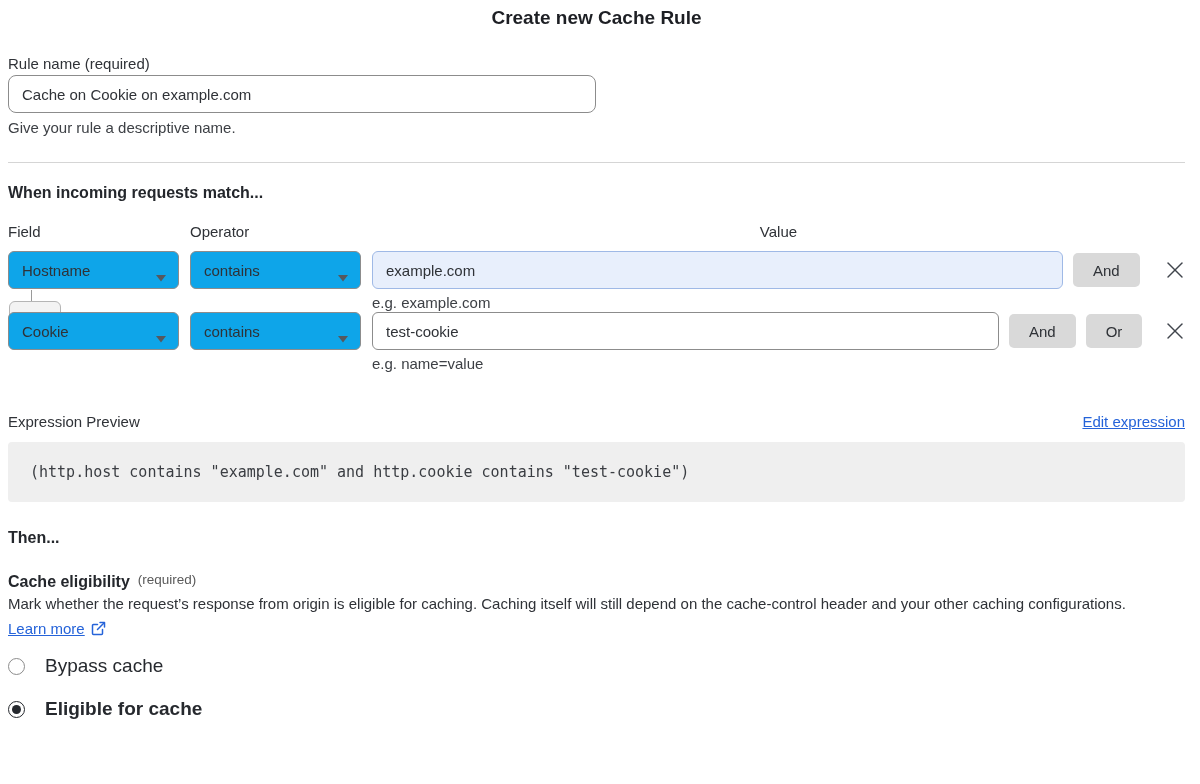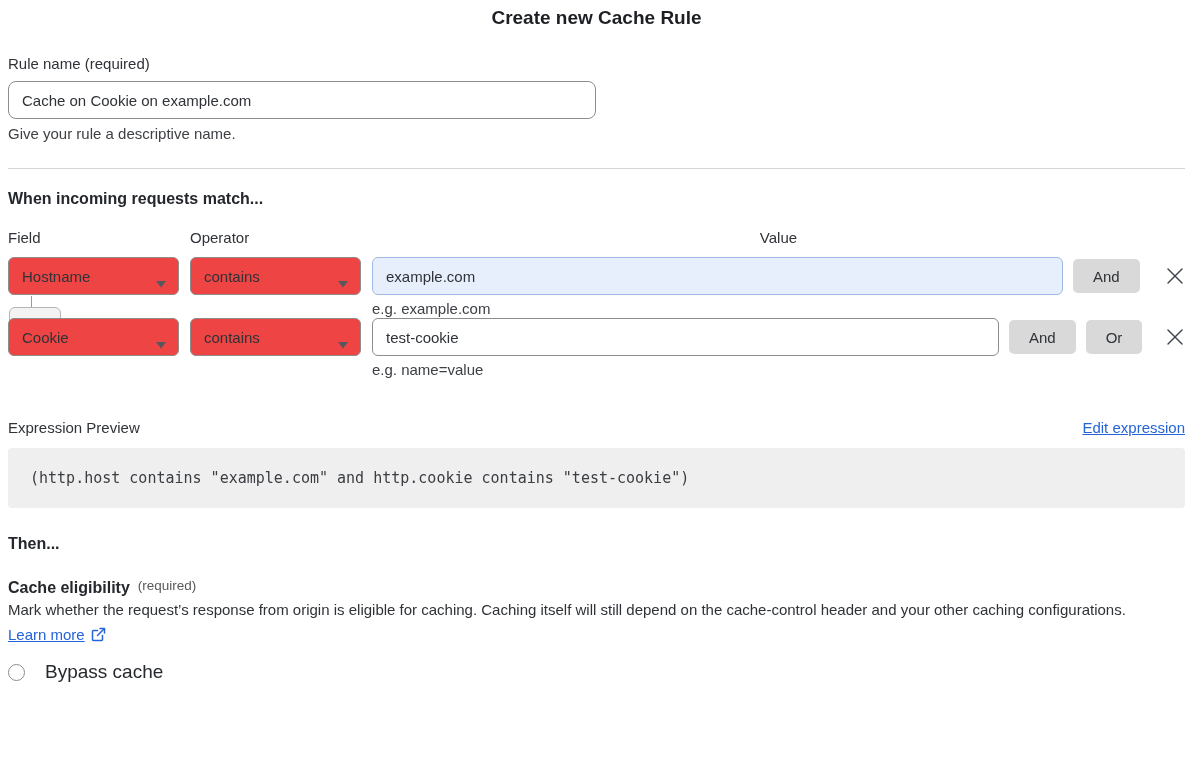--- a/index.html
+++ b/index.html
@@ -5,42 +5,42 @@
   * { box-sizing: border-box; margin: 0; padding: 0; }
   html, body { width: 1200px; height: 784px; background: #ffffff; overflow: hidden; }
   body { font-family: "Liberation Sans", sans-serif; color: #2f3237; }
   .page { width: 1200px; height: 784px; padding: 6px 15px 0 8px; }
 
   h1.page-title { font-size: 19px; line-height: 24px; font-weight: 700; color: #1d1f24; text-align: center; }
 
   .field-label { margin-top: 25px; font-size: 15px; line-height: 18px; color: #2f3237; }
 
   .rule-name-input {
-    display: block; margin-top: 8px; width: 588px; height: 38px;
+    display: block; margin-top: 2px; width: 588px; height: 38px;
     border: 1px solid #8c8c8c; border-radius: 8px; padding: 12px 13px;
     font-family: "Liberation Sans", sans-serif; font-size: 15px; color: #2f3237;
     background: #ffffff; outline: none;
   }
   .help-text { margin-top: 6px; font-size: 15px; line-height: 18px; color: #3d4045; }
 
   .divider { margin-top: 25px; border: none; border-top: 1px solid #d5d5d5; width: 1177px; }
 
   h2.section-heading { margin-top: 19px; font-size: 16px; line-height: 22px; font-weight: 700; color: #24272c; }
 
   .col-labels { display: flex; margin-top: 19px; width: 1177px; font-size: 15px; line-height: 18px; }
   .col-labels .cl-field { width: 171px; margin-right: 11px; }
   .col-labels .cl-operator { width: 171px; margin-right: 11px; }
   .col-labels .cl-value { flex: 1; text-align: center; }
 
   .rows-wrap { position: relative; margin-top: 10px; width: 1177px; }
   .cond-row { display: flex; align-items: flex-start; width: 1177px; }
 
   .select-box {
     position: relative; width: 171px; height: 38px; margin-right: 11px;
-    border: 1px solid #8c8c8c; border-radius: 6px; background: #ef4444;
+    border: 1px solid #8c8c8c; border-radius: 6px; background: #0ea5e9;
     display: flex; align-items: center; padding: 0 30px 0 13px;
     font-size: 15px; color: #2f3237; cursor: pointer; flex: none;
   }
   .select-box .chev { position: absolute; right: 12px; top: 16px; }
 
   .value-col { display: flex; flex-direction: column; flex: none; }
   .value-input {
     height: 38px; border: 1px solid #8c8c8c; border-radius: 6px; padding: 0 13px;
     font-family: "Liberation Sans", sans-serif; font-size: 15px; color: #2f3237;
     background: #ffffff; outline: none;
@@ -215,14 +215,20 @@
         <path d="M9 1.5h4.5V6"></path>
         <line x1="6.5" y1="8.5" x2="13.2" y2="1.8"></line>
       </svg>
   </p>
 
   <div class="radio-row first">
     <span class="radio-circle"></span>
     <span class="radio-label">Bypass cache</span>
   </div>
 
+  <div class="radio-row second selected">
+    <span class="radio-circle">
+        <span class="radio-dot"></span>
+      </span>
+    <span class="radio-label">Eligible for cache</span>
+  </div>
 
 </div>
 
 </body></html>

